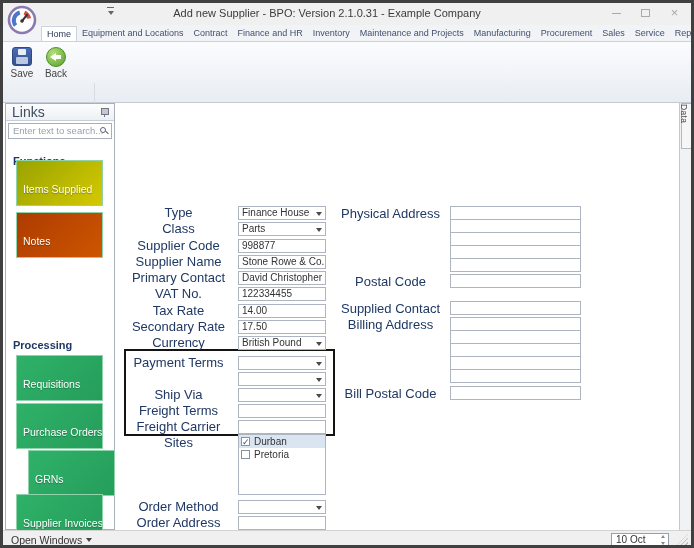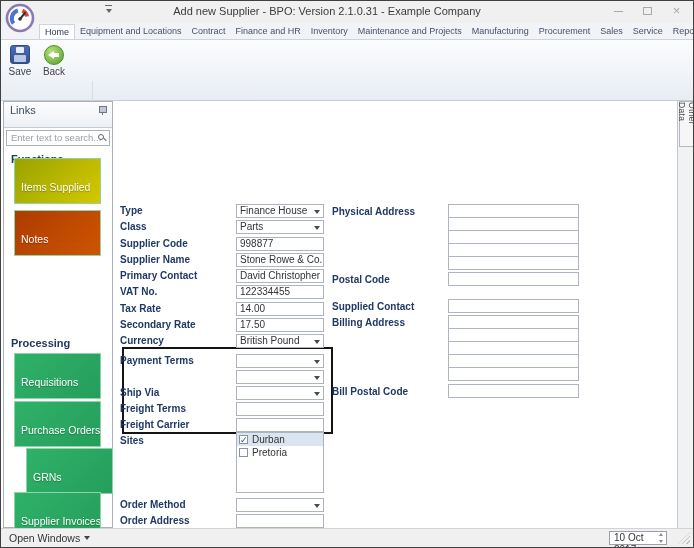--- a/index.html
+++ b/index.html
@@ -1,18 +1,18 @@
 <!DOCTYPE html>
 <html><head>
 <meta charset="utf-8">
 <style>
   *{margin:0;padding:0;box-sizing:border-box}
   html,body{background:#c8c8c8}
   body{font-family:"Liberation Sans",sans-serif}
-  .window{position:relative;width:694px;height:548px;background:#f0f0f0;border:1px solid #404040;overflow:hidden}
+  .window{position:relative;width:694px;height:548px;background:#f0f0f0;border:3px solid #404040;overflow:hidden}
 
   
   .titlebar{position:absolute;left:0;top:0;width:100%;height:22px;background:#f0f0f0}
   .title{position:absolute;left:60px;right:100px;top:4px;text-align:center;font-size:11px;color:#3b3b3b;white-space:nowrap}
   .win-controls{position:absolute;right:2px;top:0;display:flex;height:20px}
   .wc{width:29px;height:20px;display:flex;align-items:center;justify-content:center;color:#a9a9a9}
   .wc-min-bar{width:9px;height:1px;background:#a9a9a9}
   .wc-max-box{width:9px;height:8px;border:1px solid #a9a9a9}
   .wc-close-x{font-size:13px;line-height:12px;color:#a9a9a9}
   .applogo{position:absolute;left:4px;top:2px;z-index:6}
@@ -39,32 +39,32 @@
   .launcher::after{content:'';position:absolute;right:0;bottom:0;width:4px;height:4px;border-right:1px solid #9a9a9a;border-bottom:1px solid #9a9a9a}
   .group-sep{position:absolute;left:91px;top:41px;width:1px;height:55px;background:#d7dce3}
 
   
   .content-bg{position:absolute;left:0;top:100px;width:100%;height:427px;background:#fff}
   .right-strip{position:absolute;left:676px;top:100px;width:17px;height:427px;background:#f1f2f4;border-left:1px solid #c2c8d2}
   .otherdata{position:absolute;left:678px;top:100px;width:15px;height:46px;background:#f6f6f6;border:1px solid #b5b9bf;writing-mode:vertical-rl;font-size:8.5px;color:#4a4a4a;display:flex;align-items:center;justify-content:center;letter-spacing:.3px}
 
   
   .sidebar{position:absolute;left:2px;top:100px;width:110px;height:427px;background:#fff;border:1px solid #a9b0bb}
-  .sb-head{height:26px;background:linear-gradient(#fdfdfe,#edf0f4);border-bottom:1px solid #c7cdd6;font-size:11px;color:#3e4c61;line-height:16px;padding-left:6px;position:relative}
+  .sb-head{height:17px;background:linear-gradient(#fdfdfe,#edf0f4);border-bottom:1px solid #c7cdd6;font-size:14px;color:#3e4c61;line-height:16px;padding-left:6px;position:relative}
   .pin{position:absolute;right:5px;top:4px;width:9px;height:9px}
   .pin::before{content:'';position:absolute;left:1px;top:0;width:6px;height:5px;background:#c3c8d0;border:1px solid #6e7683}
   .pin::after{content:'';position:absolute;left:4px;top:6px;width:1px;height:3px;background:#6e7683}
   .sb-search{margin:2px;height:16px;border:1px solid #a9b0bb;background:#fff;position:relative;font-size:9.5px;color:#9aa0ab;line-height:14px;padding-left:4px;white-space:nowrap;overflow:hidden}
   .mag{position:absolute;right:5px;top:3px;width:6px;height:6px;border:1px solid #5c6573;border-radius:50%}
   .mag::after{content:'';position:absolute;width:4px;height:1px;background:#5c6573;transform:rotate(45deg);right:-4px;bottom:-1px}
   .sb-title{position:absolute;font-weight:bold;font-size:11px;color:#1f3864}
   .fnbtn{position:absolute;left:13px;width:87px;border:1px solid #8fd3ab;color:#fff;font-size:10.5px;padding:22px 6px;text-shadow:0 1px 1px rgba(0,0,0,.3);cursor:pointer;overflow:hidden;white-space:nowrap}
 
   
-  .lbl{position:absolute;width:113px;font-weight:bold;font-size:10px;color:#1f3864;text-align:left;line-height:14px;white-space:nowrap}
+  .lbl{position:absolute;width:113px;font-weight:normal;font-size:13px;color:#1f3864;text-align:center;line-height:14px;white-space:nowrap}
   .fld{position:absolute;height:14px;border:1px solid #aeb4c0;background:#fff;font-size:10px;color:#333;line-height:12px;padding:0 3px;white-space:nowrap;overflow:hidden}
   .dda{position:absolute;right:3px;top:5px;width:0;height:0;border-left:3px solid transparent;border-right:3px solid transparent;border-top:4px solid #4a4a4a}
   .terms-box{position:absolute;left:121px;top:346px;width:211px;height:87px;border:2px solid #141414;pointer-events:none}
   .sites-box{position:absolute;left:235px;top:431px;width:88px;height:61px;border:1px solid #aeb4c0;background:#fff;font-size:10px;color:#333}
   .site-row{height:13px;display:flex;align-items:center;padding-left:2px}
   .site-row.selrow{background:#dbe5f2}
   .cb{width:9px;height:9px;border:1px solid #8792a2;background:#fff;margin-right:4px;font-size:9px;line-height:8px;color:#2b4a86;text-align:center;flex:0 0 auto}
   .cb.checked::after{content:'\2713'}
 
   

